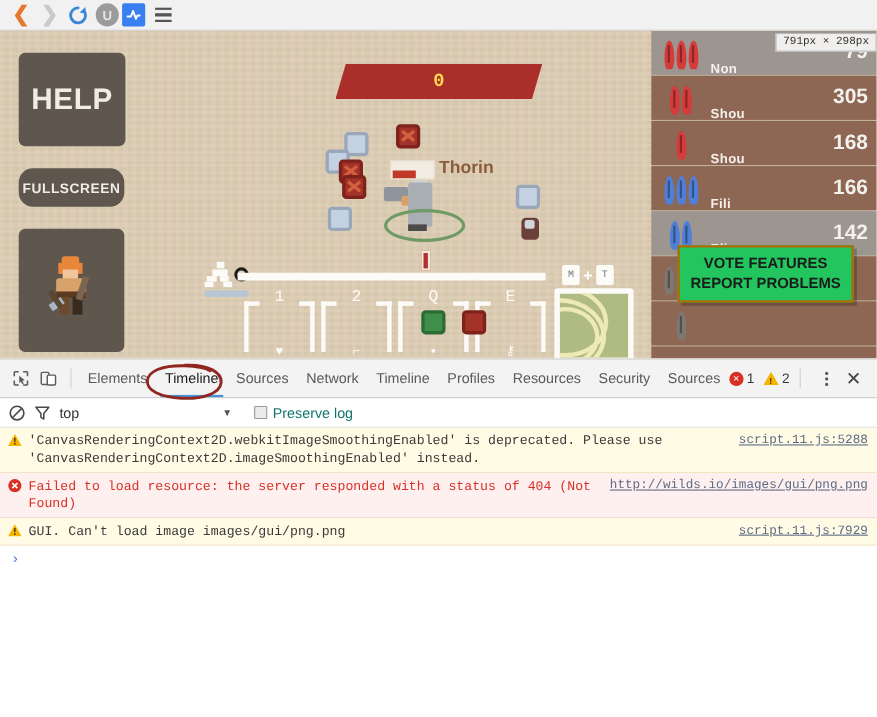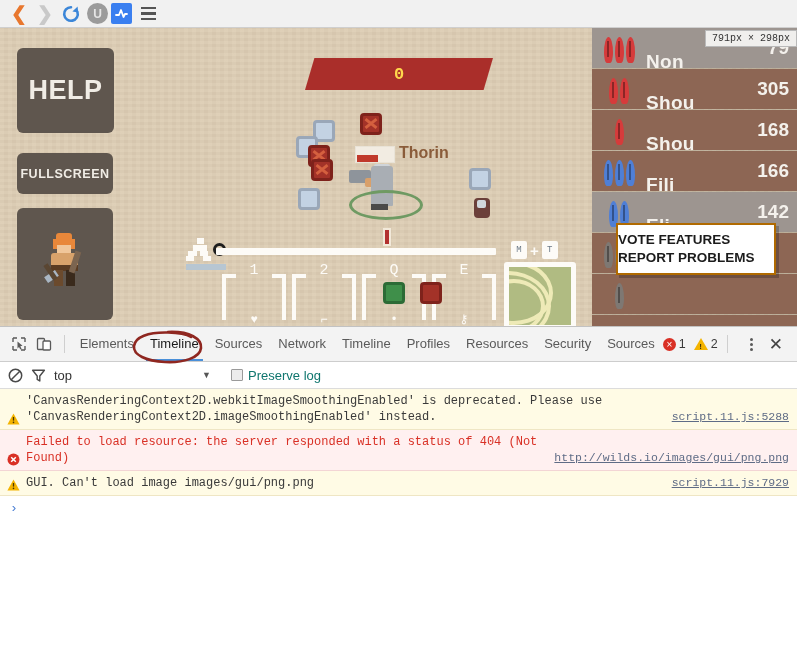--- a/index.html
+++ b/index.html
@@ -71,21 +71,21 @@
     opacity: .9;
   }
 
   
   .gbtn {
     position: absolute; background: #5f564e; border-radius: 6px;
     color: #f0ece5; display: flex; align-items: center; justify-content: center;
     font-weight: bold; letter-spacing: .5px;
   }
   #help-btn { left: 17px; top: 20px; width: 97px; height: 85px; font-size: 27px; }
-  #fullscreen-btn { left: 17px; top: 125px; width: 96px; height: 41px; font-size: 12.5px; }
+  #fullscreen-btn { left: 17px; top: 125px; width: 96px; height: 35px; font-size: 12.5px; border-radius: 13px; }
   #avatar-btn { left: 17px; top: 180px; width: 96px; height: 112px; }
 
   
   .viking { position: relative; width: 46px; height: 62px; }
   .px { position: absolute; }
 
   
   #score-banner {
     position: absolute; left: 305px; top: 30px; width: 188px; height: 32px;
     background: #aa2e2a;
@@ -151,33 +151,33 @@
     padding: 0 8px 0 6px;
     box-shadow: 0 3px 0 rgba(0,0,0,.13);
   }
   .srow.a { background: #9d9590; }
   .srow.b { background: #8d6654; }
   .sr-ico { width: 42px; height: 30px; display: flex; align-items: flex-end; justify-content: center; gap: 2px; flex: 0 0 auto; }
   .feather { width: 9px; height: 26px; border-radius: 50% 50% 30% 30% / 60% 60% 40% 40%; position: relative; }
   .f-red { background: #d63b3b; }
   .f-blue { background: #4f7fd6; }
   .feather::after { content:""; position:absolute; left:3px; top:4px; width:2px; height:16px; background: rgba(0,0,0,.35); }
-  .sr-name { flex: 1 1 auto; color: #f4f1ec; font-size: 19px; font-weight: bold; padding-left: 6px; letter-spacing: .3px; font-family: "Liberation Sans", sans-serif; margin-top: 28px; }
+  .sr-name { flex: 1 1 auto; color: #f4f1ec; font-size: 12px; font-weight: bold; padding-left: 6px; letter-spacing: .3px; font-family: "Liberation Sans", sans-serif; margin-top: 28px; }
   .sr-score { color: #f4f1ec; font-size: 19px; font-weight: bold; font-family: "Liberation Sans", sans-serif; }
 
   #size-tooltip {
     position: absolute; right: 0; top: 2px;
     background: #f0efed; border: 1px solid #b9b9b9;
     padding: 2px 6px; font-family: "Liberation Mono", monospace;
     font-size: 10px; color: #333; z-index: 20; white-space: nowrap;
   }
   #vote-banner {
     position: absolute; left: 24px; top: 195px; width: 160px; height: 52px;
-    background: #ffffff; border: 2px solid #b06a00;
-    display: flex; flex-direction: column; justify-content: center;
+    background: #22c55e; border: 2px solid #b06a00;
+    display: flex; flex-direction: column; align-items: center; justify-content: center;
     box-shadow: 3px 3px 0 rgba(0,0,0,.22); z-index: 15;
   }
   #vote-banner span { color: #1b1b1b; font-size: 13.5px; font-weight: bold; line-height: 18px; }
 
   
   .devtools { position: absolute; top: 326px; left: 0; width: 797px; height: 292px; background: #fff; border-top: 1px solid #c2c2c2; }
   .dt-tabbar {
     height: 35px; display: flex; align-items: center;
     background: #f3f3f3; border-bottom: 1px solid #cdcdcd;
     padding: 0 6px; position: relative;
@@ -203,21 +203,21 @@
     height: 27px; display: flex; align-items: center;
     border-bottom: 1px solid #dcdcdc; background: #fff; padding: 0 8px; gap: 8px;
   }
   .ctx-label { font-size: 13px; color: #333; font-family: "Liberation Sans", sans-serif; }
   .ctx-caret { margin-left: 122px; font-size: 9px; color: #555; }
   .pres-wrap { display: flex; align-items: center; gap: 5px; margin-left: 12px; }
   .pres-box { width: 12px; height: 12px; border: 1px solid #9a9a9a; background: #ececec; border-radius: 1px; }
   .pres-label { font-size: 13px; color: #0f766e; }
 
   .console-list { background: #fff; }
-  .msg { display: flex; align-items: flex-end; padding: 4px 8px 4px 6px; border-bottom: 1px solid #efe6c4; font-family: "Liberation Mono", monospace; font-size: 12px; line-height: 16px; position: relative; }
+  .msg { display: flex; align-items: flex-start; padding: 4px 8px 4px 6px; border-bottom: 1px solid #efe6c4; font-family: "Liberation Mono", monospace; font-size: 12px; line-height: 16px; position: relative; }
   .msg.warn { background: #fffbe5; }
   .msg.err { background: #fff0f0; border-bottom: 1px solid #f3d5d5; }
   .msg .badge { width: 14px; flex: 0 0 auto; margin-right: 6px; margin-top: 1px; display: flex; justify-content: center; }
   .msg .body { flex: 1 1 auto; padding-right: 8px; }
   .msg.warn .body { color: #3a3a3a; }
   .msg.err .body { color: #d93025; }
   .msg .src { flex: 0 0 auto; text-align: right; color: #5f6c86; text-decoration: underline; font-size: 11.5px; }
   .msg.err .src { color: #5f6c86; }
   .prompt-row { padding: 5px 10px; font-family: "Liberation Mono", monospace; font-size: 13px; color: #4a7fd4; }
 

